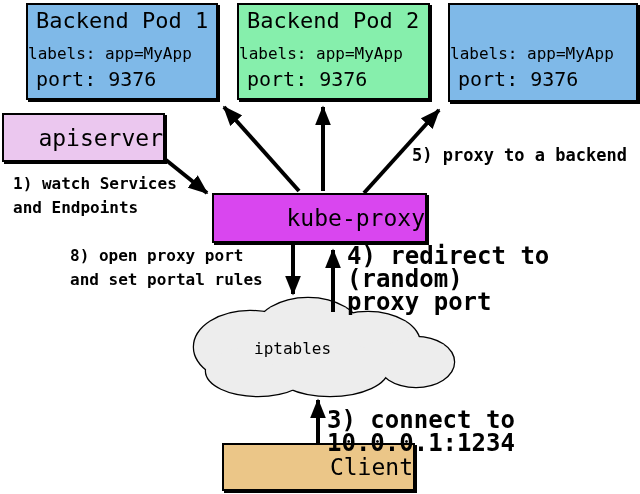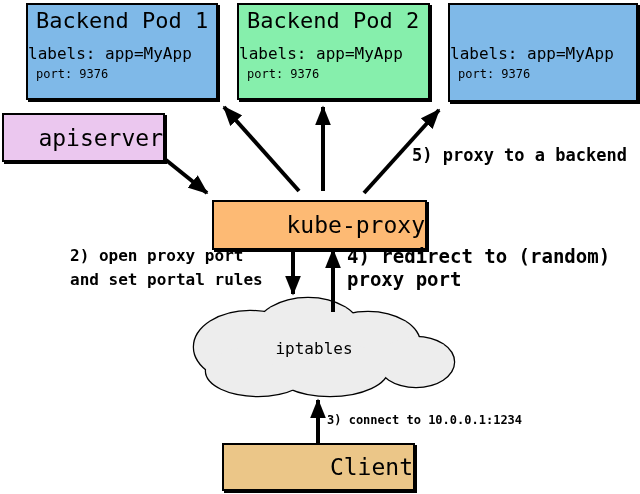--- a/index.html
+++ b/index.html
@@ -7,34 +7,34 @@
     position:relative;width:640px;height:494px;background:#fff;overflow:hidden;
     font-family:"DejaVu Sans Mono","Liberation Mono",monospace;color:#000;
   }
   #layer-svg{position:absolute;left:0;top:0;z-index:1;}
   .box{
     position:absolute;z-index:2;box-sizing:border-box;
     border:2.5px solid #000;box-shadow:2px 2px 0 #000;
   }
   .pod .pod-title{position:absolute;top:3px;left:8px;font-size:22px;white-space:nowrap;}
   .pod .pod-labels{position:absolute;top:39px;left:0;font-size:16px;white-space:nowrap;}
-  .pod .pod-port{position:absolute;top:62px;left:8px;font-size:12px;white-space:nowrap;}
+  .pod .pod-port{position:absolute;top:62px;left:8px;font-size:20px;white-space:nowrap;}
   .node-label-box{display:flex;align-items:center;justify-content:flex-end;font-size:23px;}
   .annotation{
     position:absolute;z-index:2;font-weight:bold;white-space:pre-line;
     line-height:23px;
   }
   #ann-step1{left:13px;top:172px;font-size:16px;line-height:24px;}
   #ann-step2{left:70px;top:244px;font-size:16px;line-height:24px;}
-  #ann-step3{left:327px;top:409px;font-size:12px;}
-  #ann-step4{left:347px;top:245px;font-size:19px;}
+  #ann-step3{left:327px;top:409px;font-size:24px;}
+  #ann-step4{left:347px;top:245px;font-size:24px;}
   #ann-step5{left:412px;top:144px;font-size:17px;}
   #iptables-label{
     position:absolute;z-index:2;left:254px;top:339px;width:120px;
-    text-align:center;font-size:16px;
+    font-size:16px;
   }
 </style>
 </head>
 <body>
 
 <div id="canvas">
 
   <svg id="layer-svg" width="640" height="494" viewBox="0 0 640 494">
     <defs>
       <marker id="ah" viewBox="0 0 5 4" refX="4.6" refY="2" markerWidth="5" markerHeight="4" orient="auto" markerUnits="strokeWidth">
@@ -84,30 +84,32 @@
   </div>
   <div class="box pod" style="left: 448px; top: 3px; width: 190px; height: 99px; background-color: rgb(127, 185, 232);">
     <div class="pod-labels">labels: app=MyApp</div>
     <div class="pod-port">port: 9376</div>
   </div>
 
   <div class="box node-label-box" style="left: 2px; top: 113px; width: 163px; height: 49px; background-color: rgb(235, 199, 239);">
     <span>apiserver</span>
   </div>
 
-  <div class="box node-label-box" style="left: 212px; top: 193px; width: 215px; height: 50px; background-color: #fdba74; margin-top: 7px;">
+  <div class="box node-label-box" style="left: 212px; top: 193px; width: 215px; height: 50px; background-color: #d946ef;">
     <span>kube-proxy</span>
   </div>
 
   <div id="iptables-label">iptables</div>
 
   <div class="box node-label-box" style="left: 222px; top: 443px; width: 193px; height: 48px; background-color: rgb(235, 198, 136); padding-left: 17px;">
     <span>Client</span>
   </div>
 
-  <div class="annotation" id="ann-step2">2) open proxy port
+  <div class="annotation" id="ann-step1">1) watch Services
+and Endpoints</div>
+  <div class="annotation" id="ann-step2">8) open proxy port
 and set portal rules</div>
   <div class="annotation" id="ann-step3">3) connect to 10.0.0.1:1234</div>
   <div class="annotation" id="ann-step4">4) redirect to (random)
 proxy port</div>
   <div class="annotation" id="ann-step5">5) proxy to a backend</div>
 
 </div>
 
 </body></html>

